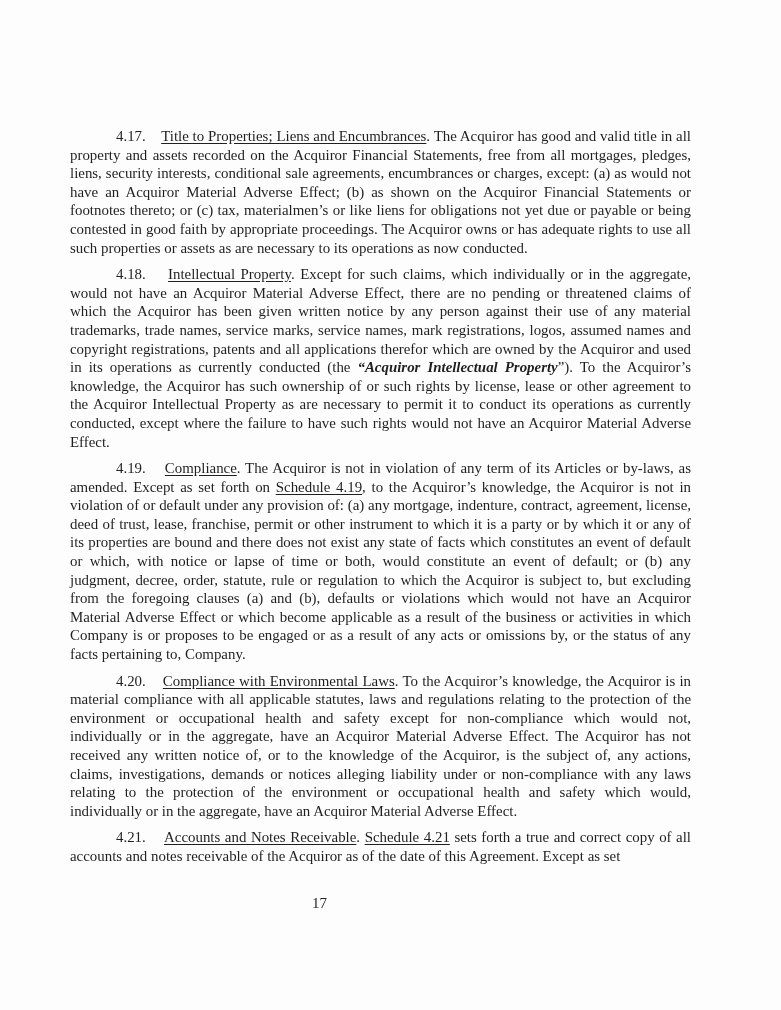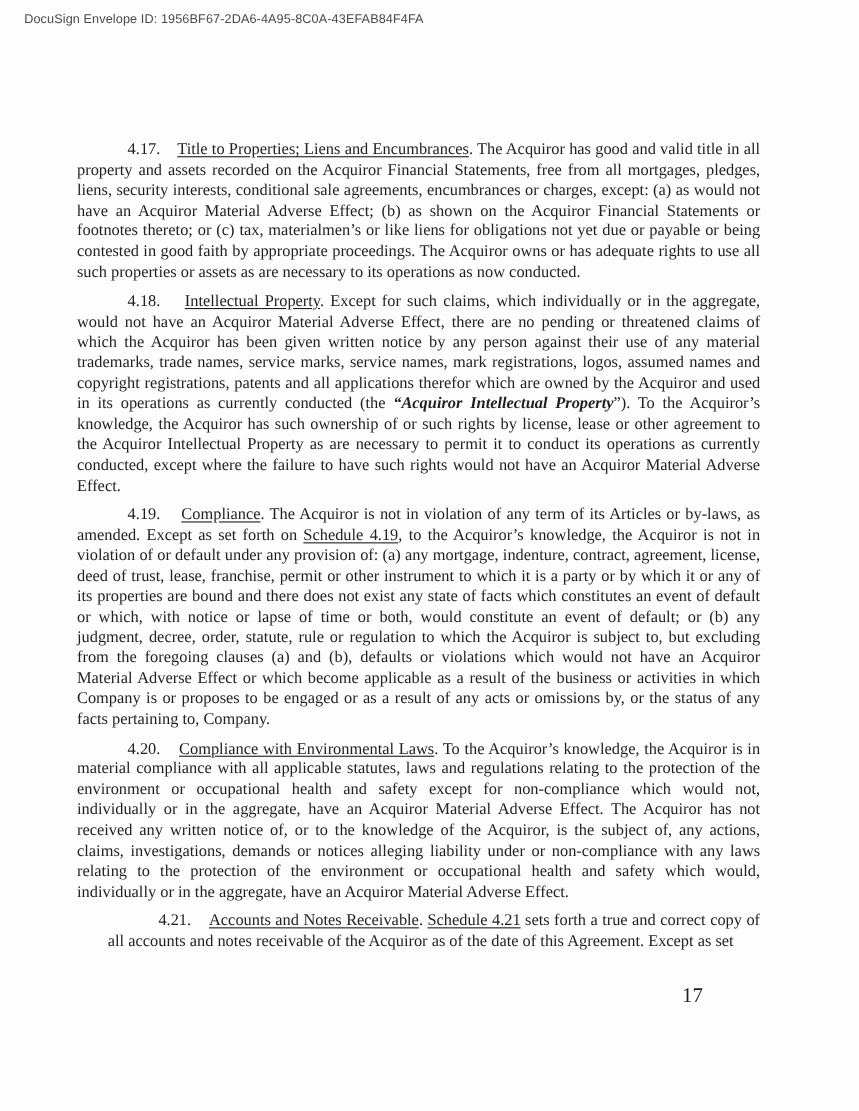--- a/index.html
+++ b/index.html
@@ -35,38 +35,37 @@
     width: 621px;
     font-size: 14.9px;
     line-height: 18.6px;
     text-align: justify;
     color: #1f1f1f;
   }
   p.para {
     margin: 0 0 8px 0;
     text-indent: 46px;
   }
-  p.para:last-child { margin-bottom: 0; margin-left: 28px; }
+  p.para:last-child { margin-bottom: 0; }
   .u  { text-decoration: underline; text-underline-offset: 2px; }
   .bi { font-weight: bold; font-style: italic; margin-top: 40px; }
   .footer {
     position: absolute;
     top: 895px;
     left: 0;
     width: 639px;
-    text-align: right;
-    font-size: 19px;
+    text-align: center;
+    font-size: 15px;
     color: #1f1f1f;
   }
 </style>
 </head>
 <body>
 
 <div class="page">
-  <div class="docusign-header">DocuSign Envelope ID: 1956BF67-2DA6-4A95-8C0A-43EFAB84F4FA</div>
 
   <div class="content">
       <p class="para"><span>4.17.&nbsp;&nbsp;&nbsp;&nbsp;</span><span class="u">Title to Properties; Liens and Encumbrances</span><span>.  The Acquiror has good and valid title in all property and assets recorded on the Acquiror Financial Statements, free from all mortgages, pledges, liens, security interests, conditional sale agreements, encumbrances or charges, except: (a) as would not have an Acquiror Material Adverse Effect; (b) as shown on the Acquiror Financial Statements or footnotes thereto; or (c) tax, materialmen’s or like liens for obligations not yet due or payable or being contested in good faith by appropriate proceedings.  The Acquiror owns or has adequate rights to use all such properties or assets as are necessary to its operations as now conducted.</span></p>
       <p class="para"><span>4.18.&nbsp;&nbsp;&nbsp;&nbsp;</span><span class="u">Intellectual Property</span><span>.  Except for such claims, which individually or in the aggregate, would not have an Acquiror Material Adverse Effect, there are no pending or threatened claims of which the Acquiror has been given written notice by any person against their use of any material trademarks, trade names, service marks, service names, mark registrations, logos, assumed names and copyright registrations, patents and all applications therefor which are owned by the Acquiror and used in its operations as currently conducted (the </span><span class="bi">“Acquiror Intellectual Property</span><span>”).  To the Acquiror’s knowledge, the Acquiror has such ownership of or such rights by license, lease or other agreement to the Acquiror Intellectual Property as are necessary to permit it to conduct its operations as currently conducted, except where the failure to have such rights would not have an Acquiror Material Adverse Effect.</span></p>
       <p class="para"><span>4.19.&nbsp;&nbsp;&nbsp;&nbsp;</span><span class="u">Compliance</span><span>. The Acquiror is not in violation of any term of its Articles or by-laws, as amended.  Except as set forth on </span><span class="u">Schedule 4.19</span><span>, to the Acquiror’s knowledge, the Acquiror is not in violation of or default under any provision of: (a) any mortgage, indenture, contract, agreement, license, deed of trust, lease, franchise, permit or other instrument to which it is a party or by which it or any of its properties are bound and there does not exist any state of facts which constitutes an event of default or which, with notice or lapse of time or both, would constitute an event of default; or (b) any judgment, decree, order, statute, rule or regulation to which the Acquiror is subject to, but excluding from the foregoing clauses (a) and (b), defaults or violations which would not have an Acquiror Material Adverse Effect or which become applicable as a result of the business or activities in which Company is or proposes to be engaged or as a result of any acts or omissions by, or the status of any facts pertaining to, Company.</span></p>
       <p class="para"><span>4.20.&nbsp;&nbsp;&nbsp;&nbsp;</span><span class="u">Compliance with Environmental Laws</span><span>.  To the Acquiror’s knowledge, the Acquiror is in material compliance with all applicable statutes, laws and regulations relating to the protection of the environment or occupational health and safety except for non-compliance which would not, individually or in the aggregate, have an Acquiror Material Adverse Effect.  The Acquiror has not received any written notice of, or to the knowledge of the Acquiror, is the subject of, any actions, claims, investigations, demands or notices alleging liability under or non-compliance with any laws relating to the protection of the environment or occupational health and safety which would, individually or in the aggregate, have an Acquiror Material Adverse Effect.</span></p>
       <p class="para"><span>4.21.&nbsp;&nbsp;&nbsp;&nbsp;</span><span class="u">Accounts and Notes Receivable</span><span>.  </span><span class="u">Schedule 4.21</span><span> sets forth a true and correct copy of all accounts and notes receivable of the Acquiror as of the date of this Agreement. Except as set</span></p>
     </div>
 
   <div class="footer">17</div>

